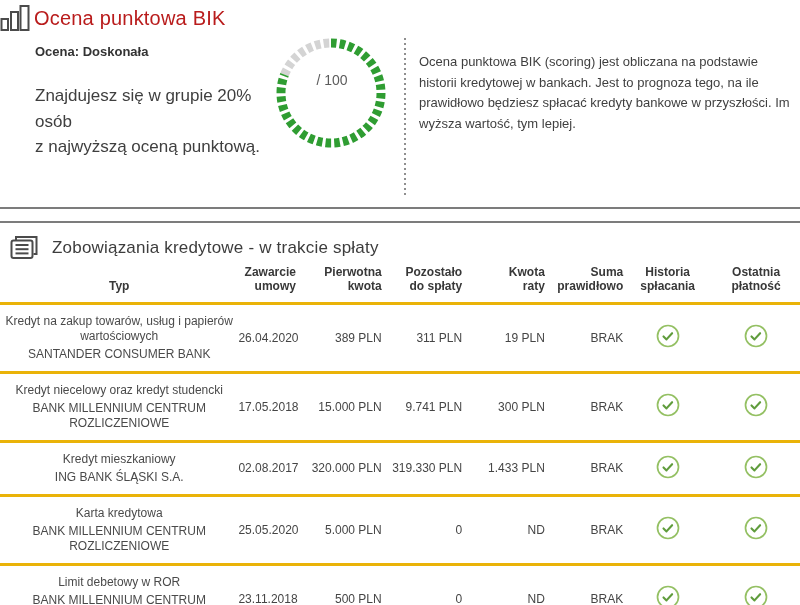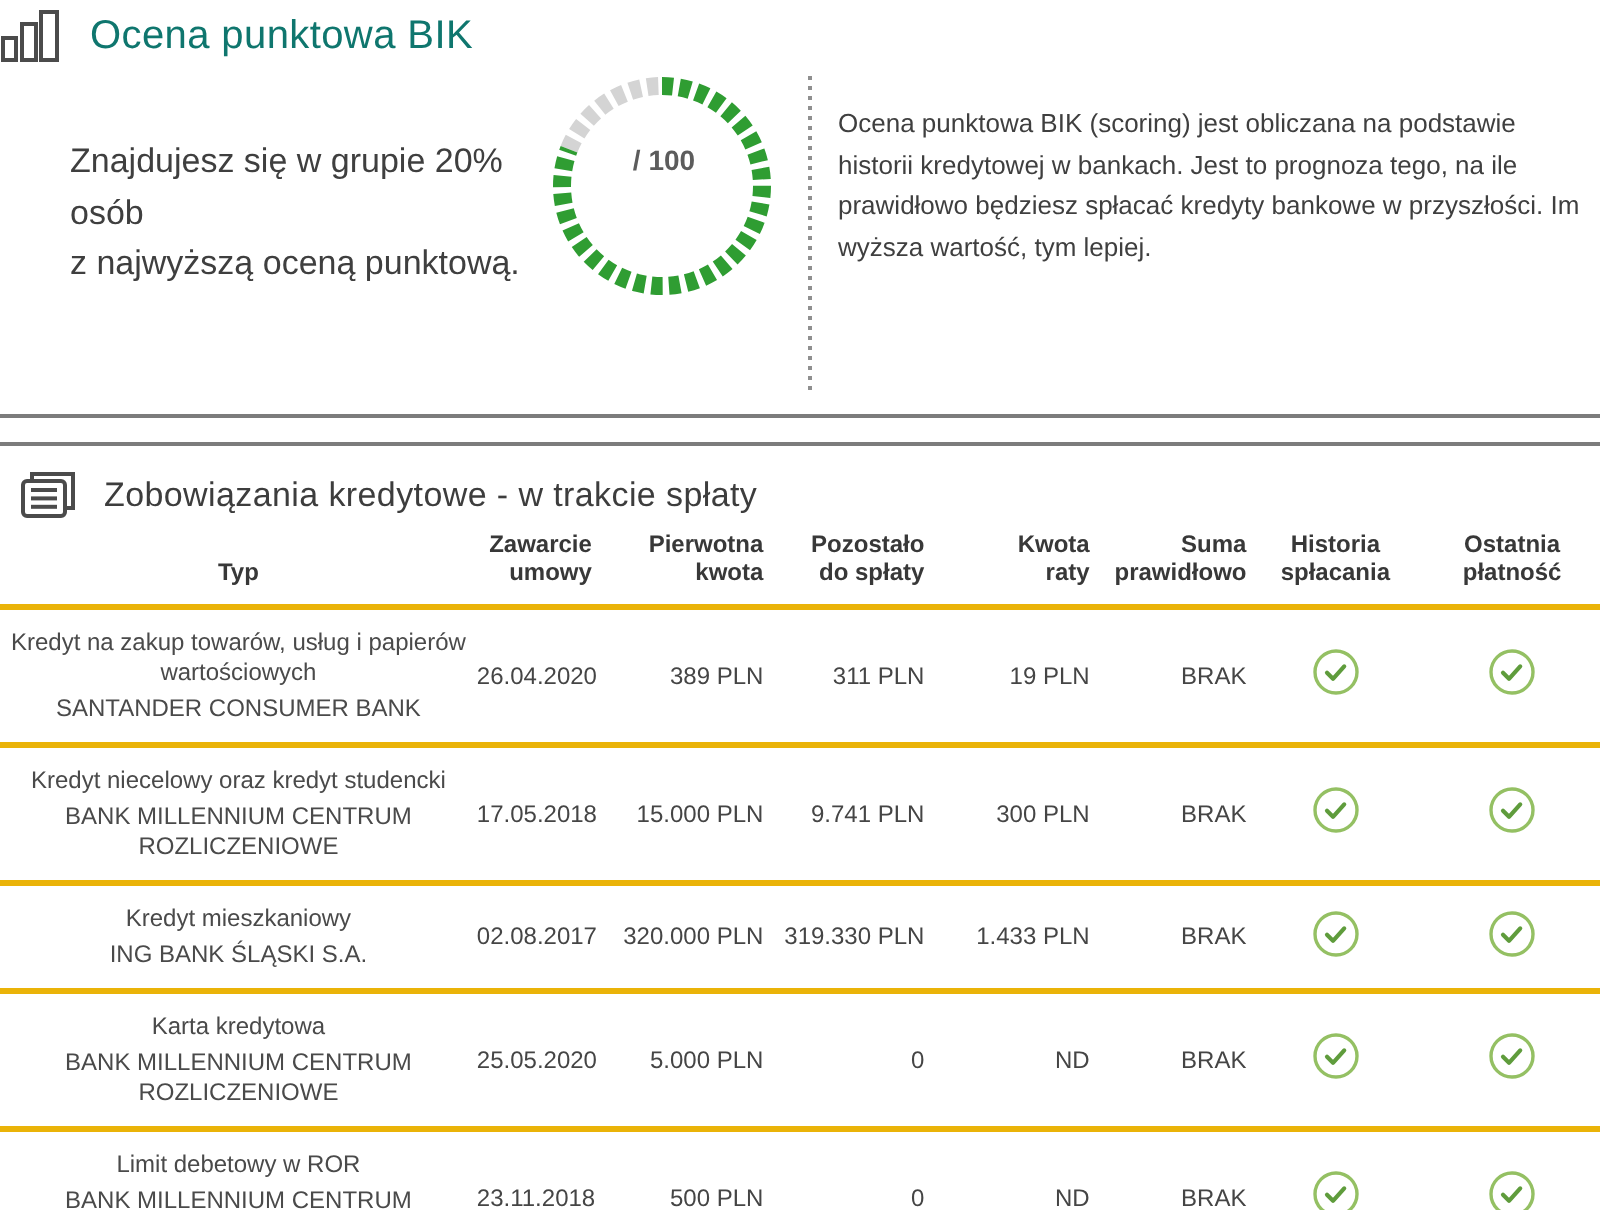--- a/index.html
+++ b/index.html
@@ -7,32 +7,32 @@
   body {
     width:800px; height:605px; overflow:hidden; position:relative;
     font-family:"Liberation Sans", sans-serif; color:#3f3f3f;
     -webkit-font-smoothing:antialiased;
   }
 
   
   .score-sec { position:relative; height:207px; }
   .sec1-header { position:absolute; top:4px; left:0; display:flex; align-items:center; }
   .sec1-header .icon { width:30px; height:28px; display:inline-flex; }
-  .sec1-header h1 { font-size:20px; font-weight:400; color:#0f766e; margin-left:15px; letter-spacing:.2px; }
+  .sec1-header h1 { font-size:20px; font-weight:400; color:#b91c1c; margin-left:4px; letter-spacing:.2px; }
 
   .score-left { position:absolute; left:35px; top:44px; width:240px; }
   .rating-label { font-size:13px; font-weight:bold; color:#333; }
   .rating-desc { margin-top:24px; font-size:17px; color:#3f3f3f; line-height:1.5; }
 
   .gauge { position:absolute; left:271px; top:33px; width:120px; height:120px; }
   .gauge svg { position:absolute; left:0; top:0; }
   .gauge-text { position:absolute; left:0; top:0; width:120px; height:120px;
                 display:flex; align-items:center; justify-content:center; }
   .gauge-num { font-size:42px; font-weight:bold; color:#3a3a3a; letter-spacing:-1px; }
-  .gauge-max { font-size:14px; color:#5c5c5c; margin-left:2px; margin-top:-26px;font-weight:bold; }
+  .gauge-max { font-size:14px; color:#5c5c5c; margin-left:2px; margin-top:-26px; }
 
   .vdots { position:absolute; left:404px; top:38px; width:2px; height:160px;
            background:repeating-linear-gradient(to bottom,#8f8f8f 0,#8f8f8f 2px,transparent 2px,transparent 5px); }
 
   .score-info { position:absolute; left:419px; top:52px; width:374px;
                 font-size:13px; line-height:1.58; color:#3f3f3f; }
 
   
   .dbl-divider { height:12px; border-top:2px solid #7c7c7c; border-bottom:2px solid #7c7c7c; }
 
@@ -70,20 +70,21 @@
       <svg width="30" height="28" viewBox="0 0 30 28">
         <rect x="1.5" y="15" width="6.5" height="11" fill="none" stroke="#4b4b4b" stroke-width="2"></rect>
         <rect x="11" y="8" width="7" height="18" fill="none" stroke="#4b4b4b" stroke-width="2"></rect>
         <rect x="20.5" y="2" width="8" height="24" fill="none" stroke="#4b4b4b" stroke-width="2"></rect>
       </svg>
     </span>
     <h1>Ocena punktowa BIK</h1>
   </div>
 
   <div class="score-left">
+    <div class="rating-label">Ocena: Doskonała</div>
     <div class="rating-desc">
       <div>Znajdujesz się w grupie 20% osób</div>
       <div>z najwyższą oceną punktową.</div>
     </div>
   </div>
 
   <div class="gauge">
     <svg width="120" height="120" viewBox="0 0 120 120">
       <path d="M 13.51 41.60 A 50 50 0 0 1 60 10" fill="none" stroke="#d4d4d4" stroke-width="9" stroke-dasharray="5.6 3.1"></path>
       <path d="M 60 10 A 50 50 0 1 1 13.51 41.60" fill="none" stroke="#2f9d32" stroke-width="9" stroke-dasharray="5.6 3.1"></path>

